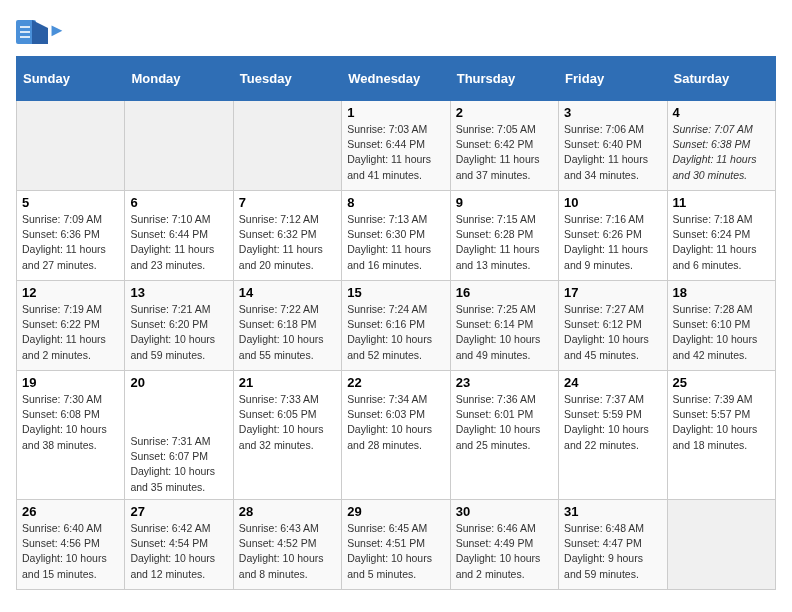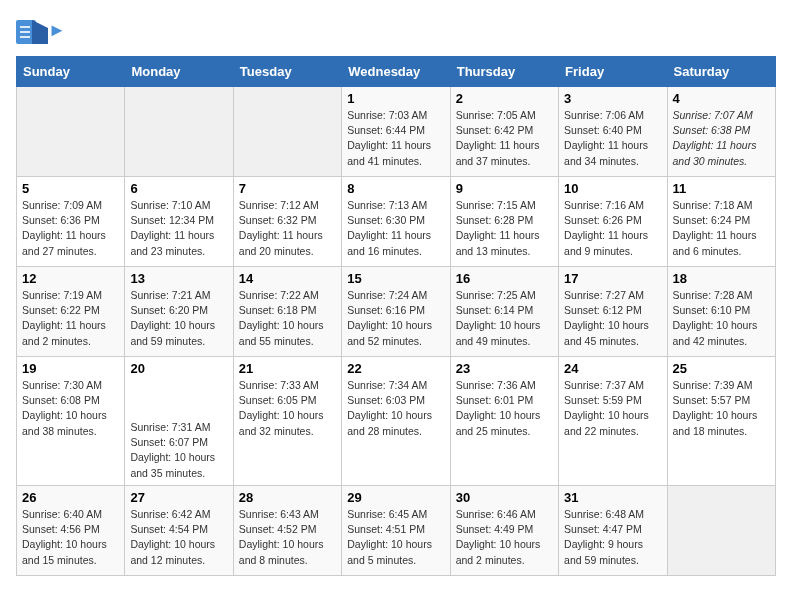--- a/index.html
+++ b/index.html
@@ -55,21 +55,21 @@
     table {
       width: 100%;
       border-collapse: collapse;
       font-size: 11px;
     }
     thead tr {
       background-color: #2f6eb5;
       color: white;
     }
     thead th {
-      padding: 7px 6px;
+      padding: 14px 6px;
       text-align: left;
       font-size: 13px;
       font-weight: bold;
       border: 1px solid #2f6eb5;
     }
     tbody tr {
       vertical-align: top;
     }
     tbody td {
       border: 1px solid #ccc;
@@ -174,21 +174,21 @@
         <td>
           <span class="day-num">5</span>
           <div class="day-info" style="white-space: pre-line;">Sunrise: 7:09 AM
 Sunset: 6:36 PM
 Daylight: 11 hours
 and 27 minutes.</div>
         </td>
         <td>
           <span class="day-num">6</span>
           <div class="day-info" style="white-space: pre-line;">Sunrise: 7:10 AM
-Sunset: 12:34 PM
+Sunset: 6:44 PM
 Daylight: 11 hours
 and 23 minutes.</div>
         </td>
         <td>
           <span class="day-num">7</span>
           <div class="day-info" style="white-space: pre-line;">Sunrise: 7:12 AM
 Sunset: 6:32 PM
 Daylight: 11 hours
 and 20 minutes.</div>
         </td>

